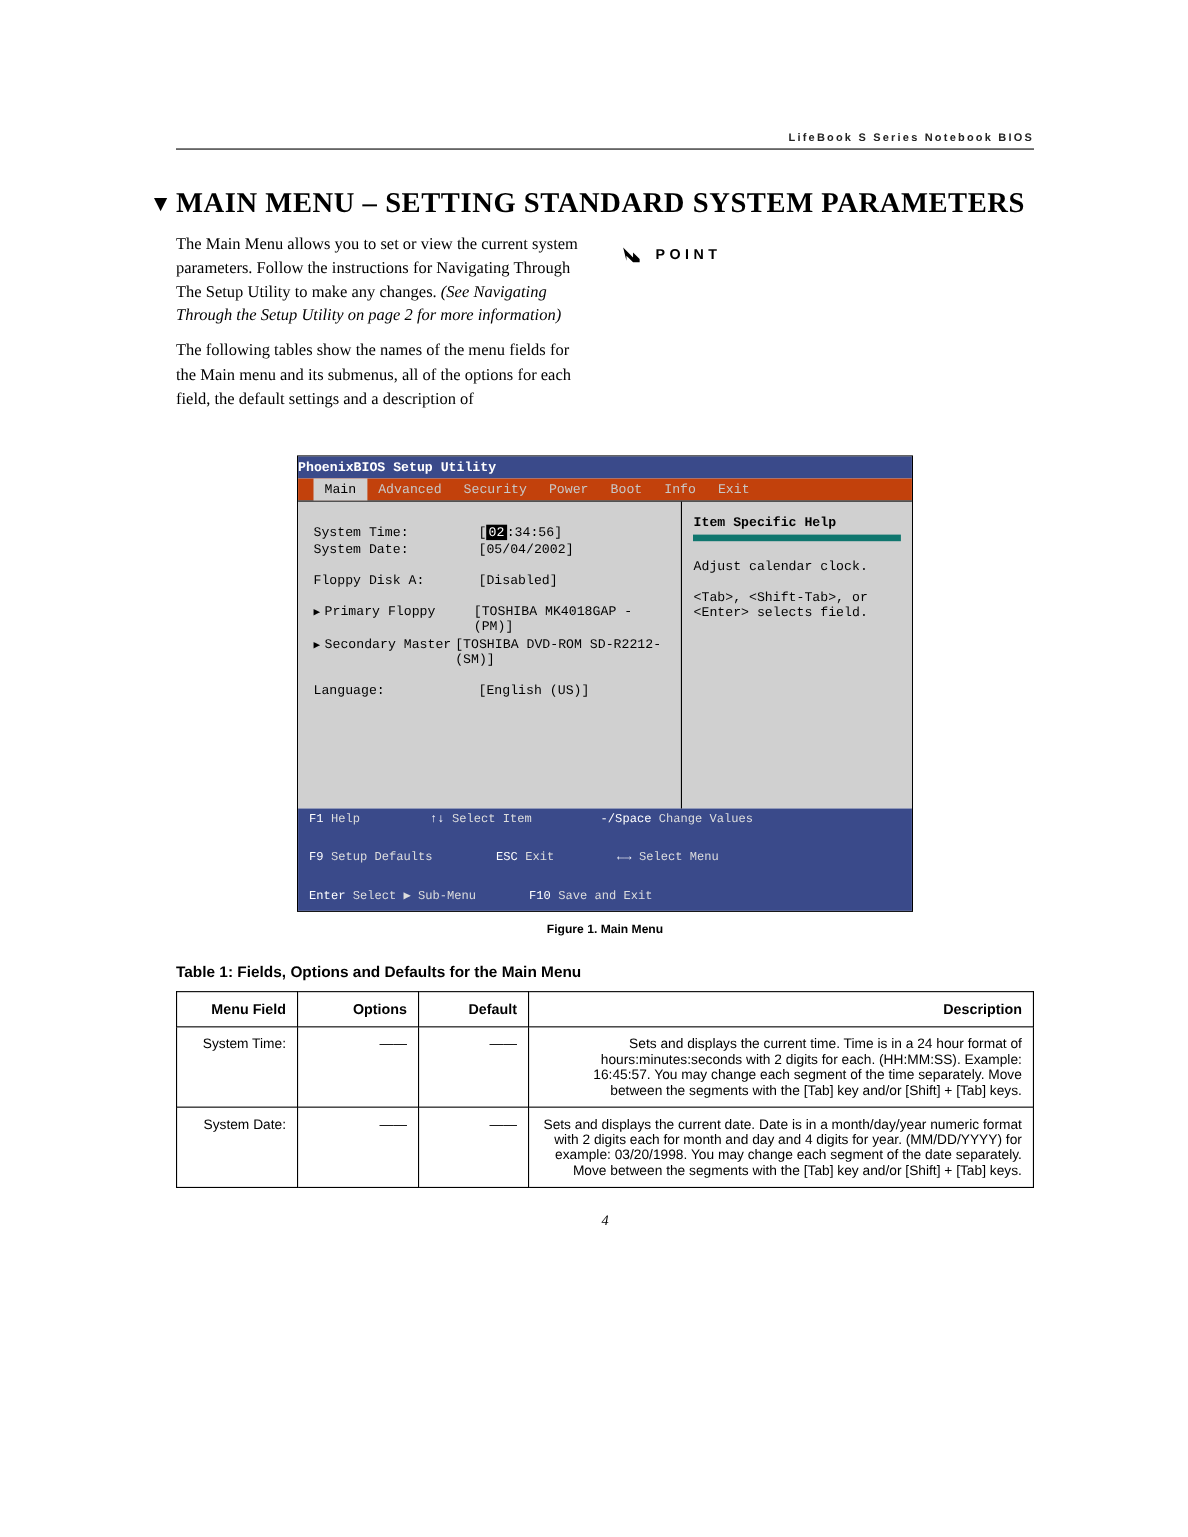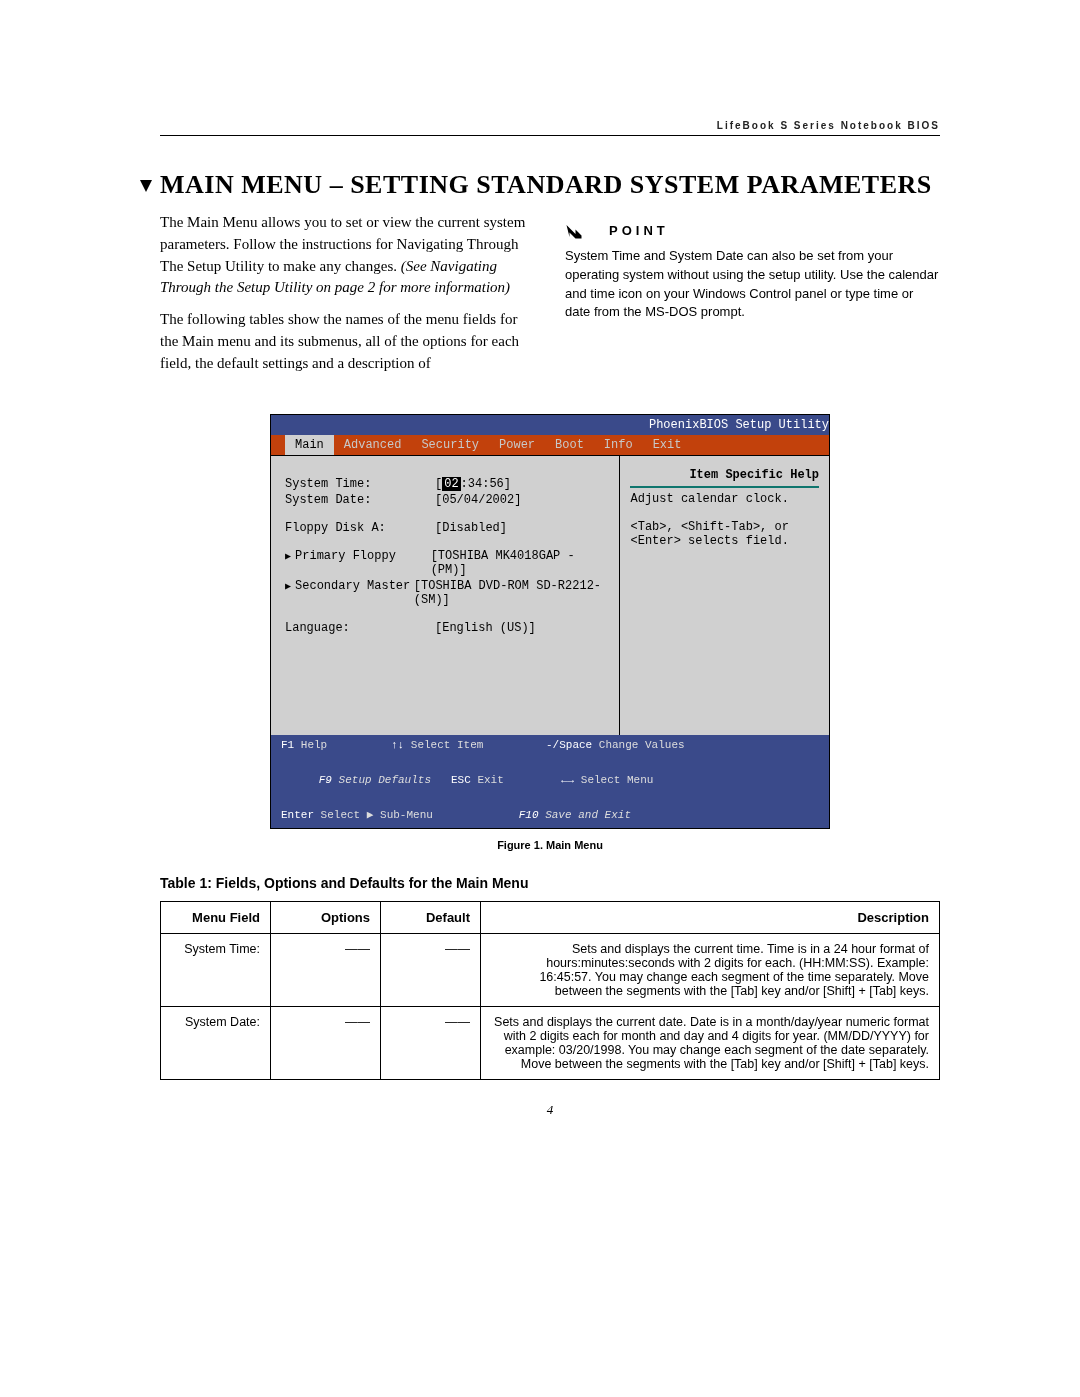--- a/index.html
+++ b/index.html
@@ -50,21 +50,21 @@
   .col {
     flex: 1;
     font-size: 15px;
     line-height: 1.45;
   }
   .col p { margin-bottom: 10px; }
   .italic { font-style: italic; }
   .point-header {
     display: flex;
     align-items: center;
-    gap: 26px;
+    gap: 13px;
     font-family: Arial, Helvetica, sans-serif;
     font-weight: 700;
     letter-spacing: 4px;
     font-size: 13px;
     margin: 10px 0 6px 0;
   }
   .point-icon {
     width: 18px;
     height: 18px;
     position: relative;
@@ -80,23 +80,23 @@
   .bios {
     width: 560px;
     margin: 0 auto 10px auto;
     font-family: "Courier New", monospace;
     font-size: 12px;
     border: 1px solid #000;
   }
   .bios-title {
     background: #3a4a8a;
     color: #fff;
-    text-align: right;
+    text-align: left;
     padding: 3px 0;
-    font-weight: normal;
+    font-weight: bold;
   }
   .bios-tabs {
     display: flex;
     background: #c2410c;
     color: #c8c8c8;
     padding: 0 14px;
   }
   .bios-tab {
     padding: 3px 10px;
   }
@@ -117,42 +117,42 @@
     border-right: 1px solid #000;
   }
   .bios-right {
     flex: 1;
     padding: 8px 10px;
   }
   .bios-row { display: flex; padding: 1px 0;}
   .bios-label { width: 150px; white-space: nowrap;}
   .bios-val { }
   .help-title {
-    text-align: right;
+    text-align: left;
     font-weight: bold;
     padding: 4px 0;
-    margin-bottom: 4px;
-    border-bottom: 2px solid #0f766e;
+    margin-bottom: 16px;
+    border-bottom: 6px solid #0f766e;
   }
   .bios-foot {
     display: flex;
     flex-wrap: wrap;
     background: #3a4a8a;
     color: #ddd;
     padding: 3px 10px 5px 10px;
     font-size: 11px;
     line-height: 1.35;
     gap: 20px;
   }
   .bios-foot .fk { color:#fff; }
   .bios-foot-col { white-space: nowrap; }
   .fcol1 { width: 90px;}
   .fcol2 { width: 135px;}
   .fcol3 { width: 180px;}
-  .fcol4 { width: 150px; text-align:right;font-style:italic;}
+  .fcol4 { width: 150px; text-align:left;}
   .tri::before { content:"▶"; margin-right:4px; font-size:10px;}
   .hl { background:#000; color:#fff; padding:0 2px;text-align:center;}
 
   .figure-caption {
     text-align: center;
     font-family: Arial, Helvetica, sans-serif;
     font-weight: 700;
     font-size: 11px;
     margin: 10px 0 24px 0;
   }
@@ -206,21 +206,20 @@
     </div>
     <div class="col">
       <div class="point-header">
         <span class="point-icon">
           <svg viewBox="0 0 24 24" width="18" height="18">
               <path d="M2 4 L14 16 L14 10 L22 18 L22 22 L14 22 L6 14 L6 20 L2 4 Z" fill="#000"></path>
             </svg>
         </span>
         <span>POINT</span>
       </div>
-      <div class="point-body">System Time and System Date can also be set from your operating system without using the setup utility. Use the calendar and time icon on your Windows Control panel or type time or date from the MS-DOS prompt.</div>
     </div>
   </div>
 
   <div class="bios">
     <div class="bios-title">PhoenixBIOS Setup Utility</div>
     <div class="bios-tabs" id="bios-tabs">
         <div class="bios-tab active">Main</div>
         <div class="bios-tab">Advanced</div>
         <div class="bios-tab">Security</div>
         <div class="bios-tab">Power</div>

